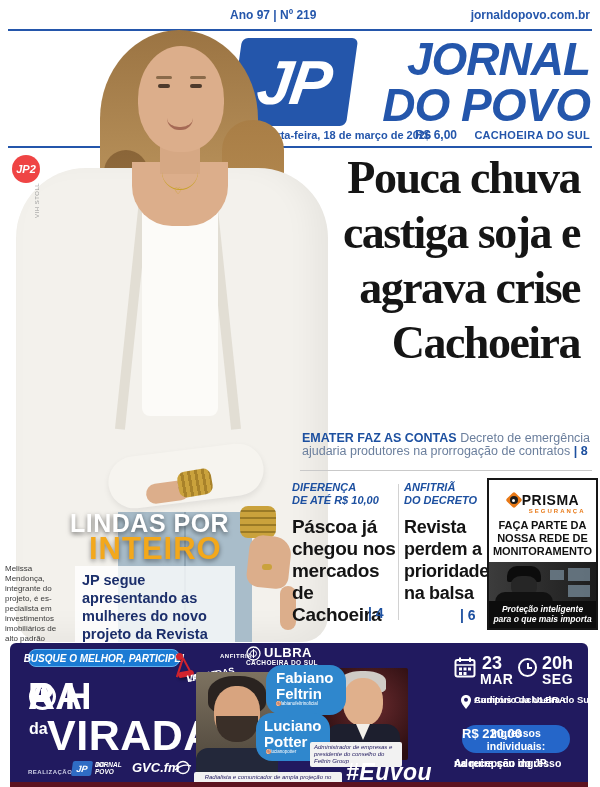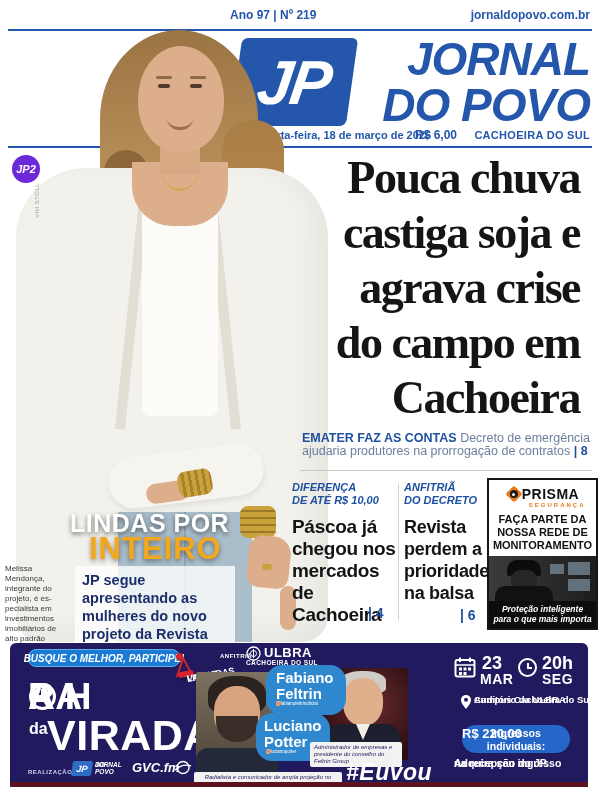--- a/index.html
+++ b/index.html
@@ -41,21 +41,21 @@
   .arm-cross { left:108px; top:420px; width:156px; height:52px; background:#f6f4ef; border-radius:26px; transform:rotate(-7deg); box-shadow:0 3px 6px rgba(0,0,0,.08); }
   .hand-l { left:146px; top:452px; width:44px; height:20px; background:#dcae8b; border-radius:10px; transform:rotate(-8deg); }
   .bracelets { left:178px; top:440px; width:34px; height:26px; background:repeating-linear-gradient(90deg,#caa23c 0 4px,#a8822a 4px 7px); border-radius:8px; transform:rotate(-10deg); }
   .watch { left:240px; top:476px; width:36px; height:32px; background:repeating-linear-gradient(0deg,#caa23c 0 5px,#9a7a26 5px 7px); border-radius:8px; }
   .hand-r { left:248px; top:506px; width:42px; height:52px; background:#dcae8b; border-radius:14px 18px 12px 12px; transform:rotate(6deg); }
   .ring { left:262px; top:534px; width:10px; height:6px; background:#caa23c; border-radius:3px; }
   .jeans { left:118px; top:482px; width:134px; height:130px; background:#a9bdca; }
   .jeans-seam { left:184px; top:482px; width:2px; height:130px; background:#8fa4b2; }
   .thumb { left:280px; top:556px; width:16px; height:44px; background:#dcae8b; border-radius:8px; }
 
-  .badge-jp2 { position:absolute; left:12px; top:155px; width:28px; height:28px; border-radius:50%; background:#6d28d9; color:#fff; font-weight:bold; font-style:italic; font-size:11px; display:flex; align-items:center; justify-content:center; z-index:3; }
+  .badge-jp2 { position:absolute; left:12px; top:155px; width:28px; height:28px; border-radius:50%; background:#ef4444; color:#fff; font-weight:bold; font-style:italic; font-size:11px; display:flex; align-items:center; justify-content:center; z-index:3; }
   .photo-credit { position:absolute; left:34px; top:218px; width:60px; font-size:6px; color:#9b9b9b; transform:rotate(-90deg); transform-origin:left top; letter-spacing:.5px; z-index:3; }
 
   
   .headline { position:absolute; right:20px; top:150px; width:330px; text-align:right; z-index:2; }
   .hl-line { font-family:"Liberation Serif", serif; font-weight:bold; font-size:46px; line-height:55px; color:#151515; letter-spacing:-1.5px; white-space:nowrap; }
   .emater { position:absolute; left:302px; top:432px; width:298px; font-size:12.5px; line-height:13px; z-index:2; }
   .emater .k { color:#1d50a0; font-weight:bold; }
   .emater .d { color:#6b7f9d; }
   .emater .p { color:#1d50a0; font-weight:bold; }
   .div-h { position:absolute; left:300px; right:8px; top:470px; height:1px; background:#c9c9c9; z-index:2; }
@@ -65,21 +65,21 @@
   .story .kick { color:#1d50a0; font-weight:bold; font-style:italic; font-size:11px; line-height:13px; }
   .story .sh { margin-top:9px; font-weight:bold; color:#141414; line-height:22px; letter-spacing:-.3px; }
   .story1 { left:292px; width:104px; } .story1 .sh { font-size:19px; }
   .story2 { left:404px; width:86px; } .story2 .sh { font-size:18px; }
   .pg { position:absolute; font-size:14px; font-weight:bold; color:#1d50a0; z-index:3; }
   .pg1 { left:368px; top:605px; } .pg2 { left:460px; top:607px; }
   .vdiv { position:absolute; left:398px; top:484px; width:1px; height:136px; background:#d2d2d2; z-index:3; }
 
   
   .prisma { position:absolute; left:487px; top:478px; width:111px; height:152px; background:#fff; border:2px solid #161616; z-index:3; overflow:hidden; }
-  .prisma-logo-row { display:flex; align-items:center; justify-content:center; margin-top:6px; }
+  .prisma-logo-row { display:flex; align-items:center; justify-content:center; margin-top:12px; }
   .prisma-ico { width:16px; height:16px; position:relative; }
   .prisma-ico .dmd { position:absolute; left:2px; top:2px; width:12px; height:12px; background:#e87917; transform:rotate(45deg); border-radius:2px; }
   .prisma-ico .lens { position:absolute; left:4px; top:4px; width:8px; height:8px; background:#1c1c1c; border-radius:50%; }
   .prisma-ico .dot { position:absolute; left:6.5px; top:6.5px; width:3px; height:3px; background:#fff; border-radius:50%; }
   .prisma-brand { font-size:14px; font-weight:bold; color:#111; letter-spacing:.5px; line-height:13px; }
   .prisma-sub { text-align:right; width:86px; margin:0 auto; font-size:6px; font-weight:bold; color:#e87917; letter-spacing:2px; }
   .prisma-head { margin-top:5px; text-align:center; font-size:11px; line-height:13px; font-weight:bold; color:#111; }
   .prisma-photo { position:relative; margin-top:4px; height:52px; background:linear-gradient(90deg,#3c3c3c,#1d1d1d); overflow:hidden; }
   .guard-cap { position:absolute; left:18px; top:4px; width:34px; height:16px; background:#0c0c0c; border-radius:10px 10px 2px 2px; }
   .guard-head { position:absolute; left:22px; top:14px; width:26px; height:20px; background:#262626; border-radius:40%; }
@@ -206,21 +206,20 @@
     <div class="thumb"></div>
   </div>
 
   <div class="badge-jp2">JP2</div>
   <div class="photo-credit">VIH STOLL</div>
 
   <div class="headline">
     <div class="hl-line">Pouca chuva</div>
     <div class="hl-line">castiga soja e</div>
     <div class="hl-line">agrava crise</div>
-    <div class="hl-line">do campo em</div>
     <div class="hl-line">Cachoeira</div>
   </div>
   <div class="emater">
     <span class="k">EMATER FAZ AS CONTAS</span>
     <span class="d">Decreto de emergência ajudaria produtores na prorrogação de contratos</span>
     <span class="p">| 8</span>
   </div>
   <div class="div-h"></div>
 
   <div class="story story1">

